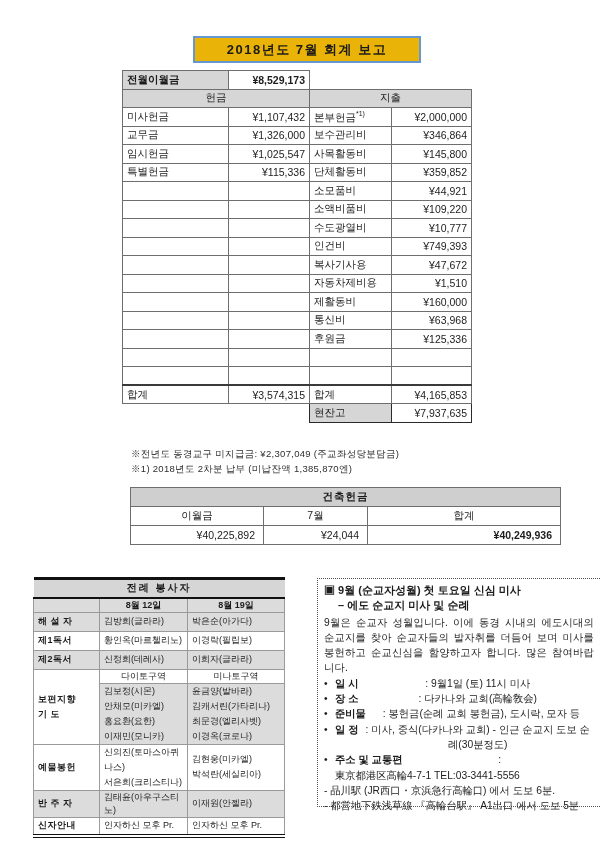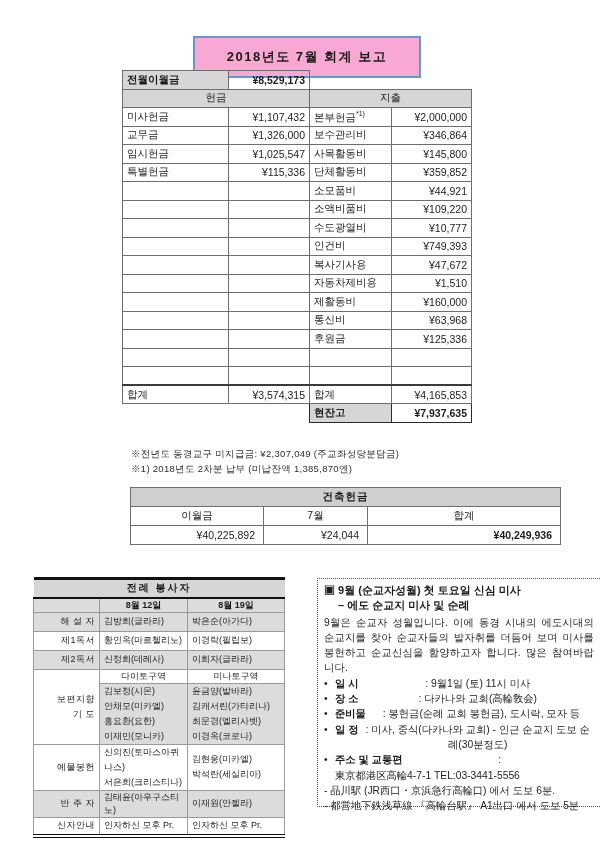--- a/index.html
+++ b/index.html
@@ -1,55 +1,55 @@
 <!DOCTYPE html>
 <html><head>
 <meta charset="utf-8">
 <style>
   html,body { margin:0; padding:0; }
   body { width:600px; height:848px; background:#ffffff; font-family:"Liberation Sans", sans-serif; color:#1c1c1c; }
   .page { position:relative; width:600px; height:848px; background:#ffffff; overflow:hidden; }
 
   
-  .title-banner { position:absolute; left:193px; top:36px; width:228px; height:42px; box-sizing:border-box;
-    background:#f9a8d4; border:2px solid #6598d1; display:flex; align-items:center; justify-content:center;
+  .title-banner { position:absolute; left:193px; top:36px; width:228px; height:27px; box-sizing:border-box;
+    background:#eab308; border:2px solid #6598d1; display:flex; align-items:center; justify-content:center;
     font-size:13px; font-weight:bold; letter-spacing:1.5px; color:#1a1a1a; }
 
   
   table { border-collapse:collapse; }
   .ledger { position:absolute; left:122px; top:70px; table-layout:fixed; font-size:10.5px; }
   .ledger td { border:1px solid #6e6e6e; height:18.5px; padding:0 4px; box-sizing:border-box;
     overflow:hidden; white-space:nowrap; }
   .ledger .gray { background:#d6d6d6; }
   .ledger .ctr { text-align:center; }
   .ledger .val { text-align:right; }
   .ledger .bold { font-weight:bold; }
   .ledger td.ghost { border:none; background:transparent; }
   .ledger tr.totals td:not(.ghost) { border-top:2px solid #3a3a3a; }
-  .ledger tr.balance td:not(.ghost) { border:1.5px solid #2a2a2a; font-weight:bold; }
+  .ledger tr.balance td:not(.ghost) { border:1.5px solid #2a2a2a; font-weight:normal; }
   .ledger sup { font-size:7px; }
 
   
   .footnotes { position:absolute; left:131px; top:446px; font-size:9.5px; line-height:15px; color:#2e2e2e; letter-spacing:0.3px; }
 
   
   .bfund { position:absolute; left:130px; top:487px; table-layout:fixed; font-size:10.5px; }
   .bfund td { border:1px solid #6e6e6e; height:19px; padding:0 8px; box-sizing:border-box; }
   .bfund .hdr { background:#cfcfcf; font-weight:bold; text-align:center; letter-spacing:1px;font-family:Liberation Serif, serif; }
   .bfund .ctr { text-align:center; }
   .bfund .val { text-align:right; }
   .bfund .bold { font-weight:bold;margin-top:21px; }
 
   
   .vol { position:absolute; left:33px; top:577px; width:251px; table-layout:fixed; font-size:9px; border-bottom:4px double #111; }
   .vol td { border:1px solid #9a9a9a; padding:0 4px; box-sizing:border-box; vertical-align:middle; }
   .vol tr.vol-title td { background:#d6d6d6; font-weight:bold; font-size:10px; letter-spacing:2px; text-align:center;
     border:none; border-top:3px solid #111; border-bottom:2px solid #111; height:19px; }
   .vol .band { background:#dcdcdc; }
-  .vol .lbl { font-weight:normal; text-align:right; letter-spacing:0.5px; }
+  .vol .lbl { font-weight:bold; text-align:left; letter-spacing:0.5px; }
   .vol .datehdr { font-weight:bold; text-align:center;margin-top:32px; }
   .vol .ctr { text-align:center; }
   .vol .multiline { white-space:pre-line; line-height:15px; }
   .vol td.namecell { height:19px; }
 
   
   .notice { position:absolute; left:297px; top:578px; width:285px; height:229px; box-sizing:border-box;
     border:1.5px dotted #555; padding:4px 7px 4px 6px; font-size:10.3px; line-height:15.3px; color:#1c1c1c;margin-left:20px; }
   .notice .h1 { font-weight:bold; font-size:11px; }
   .notice .h2 { font-weight:bold; font-size:11px; padding-left:14px; margin-bottom:1px; }

